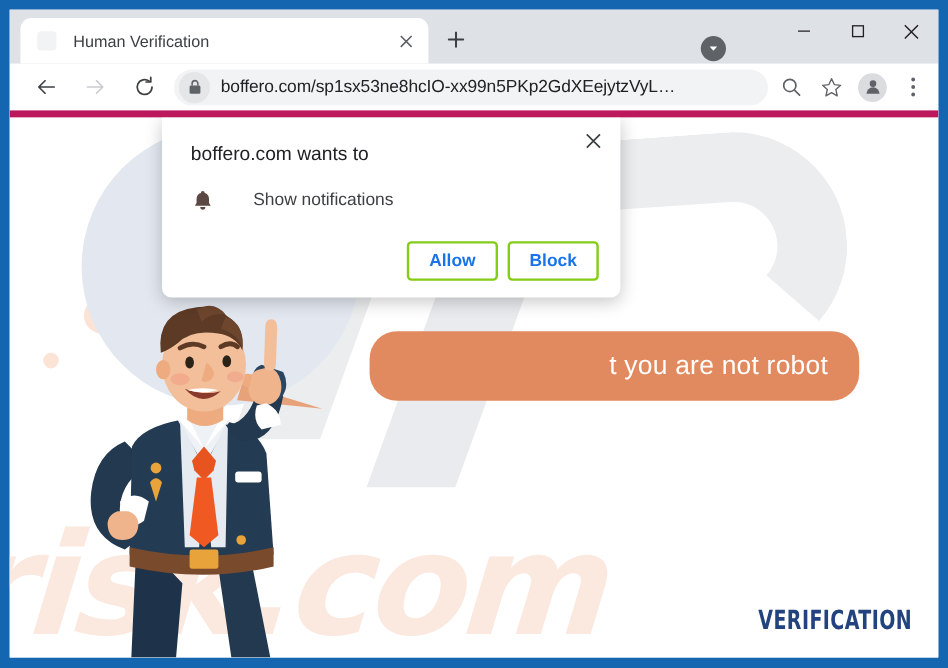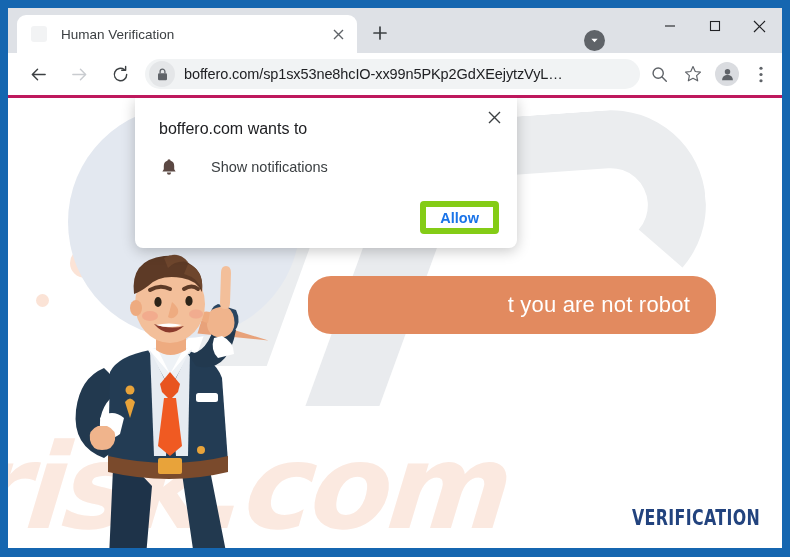--- a/index.html
+++ b/index.html
@@ -94,21 +94,21 @@
     display: flex; align-items: center; justify-content: center;
   }
 
   
   #toolbar {
     height: 45px;
     background: #ffffff;
     flex: none;
     display: flex; align-items: center;
     padding: 0 6px 0 14px;
-    border-bottom: 3px solid #be185d;
+    border-bottom: 6px solid #be185d;
   }
   .navbtn {
     width: 32px; height: 32px;
     flex: none;
     display: flex; align-items: center; justify-content: center;
     border-radius: 50%;
     margin-right: 9px;
   }
   #omnibox {
     flex: 1;
@@ -307,21 +307,21 @@
     color: #3c4043;
   }
   #perm-actions {
     position: absolute;
     right: 18px; bottom: 14px;
     display: flex; gap: 8px;
   }
   .perm-btn {
     min-width: 76px; height: 33px;
     padding: 0 14px;
-    border: 6px solid #84cc16;
+    border: 2px solid #84cc16;
     border-radius: 4px;
     background: #ffffff;
     color: #1a73e8;
     font-size: 14.5px;
     font-weight: 600;
     font-family: "Liberation Sans", sans-serif;
     display: flex; align-items: center; justify-content: center;
   }
 </style>
 </head>
@@ -546,18 +546,19 @@
           <svg width="20" height="20" viewBox="0 0 20 20" aria-hidden="true">
             <path d="M10 2.2 q1.6 0 1.6 1.6 q3.6 1 3.6 5.2 v3.2 l1.4 2.2 H3.4 l1.4 -2.2 V9 q0 -4.2 3.6 -5.2 Q8.4 2.2 10 2.2 Z" fill="#5b4843"></path>
             <path d="M7.9 15.6 h4.2 q0 2.2 -2.1 2.2 q-2.1 0 -2.1 -2.2 Z" fill="#5b4843"></path>
           </svg>
         </span>
         <span id="perm-label">Show notifications</span>
       </div>
 
       <div id="perm-actions">
         <button class="perm-btn">Allow</button>
+        <button class="perm-btn">Block</button>
       </div>
     </div>
 
   </div>
 </div>
 </div>
 
 </body></html>

